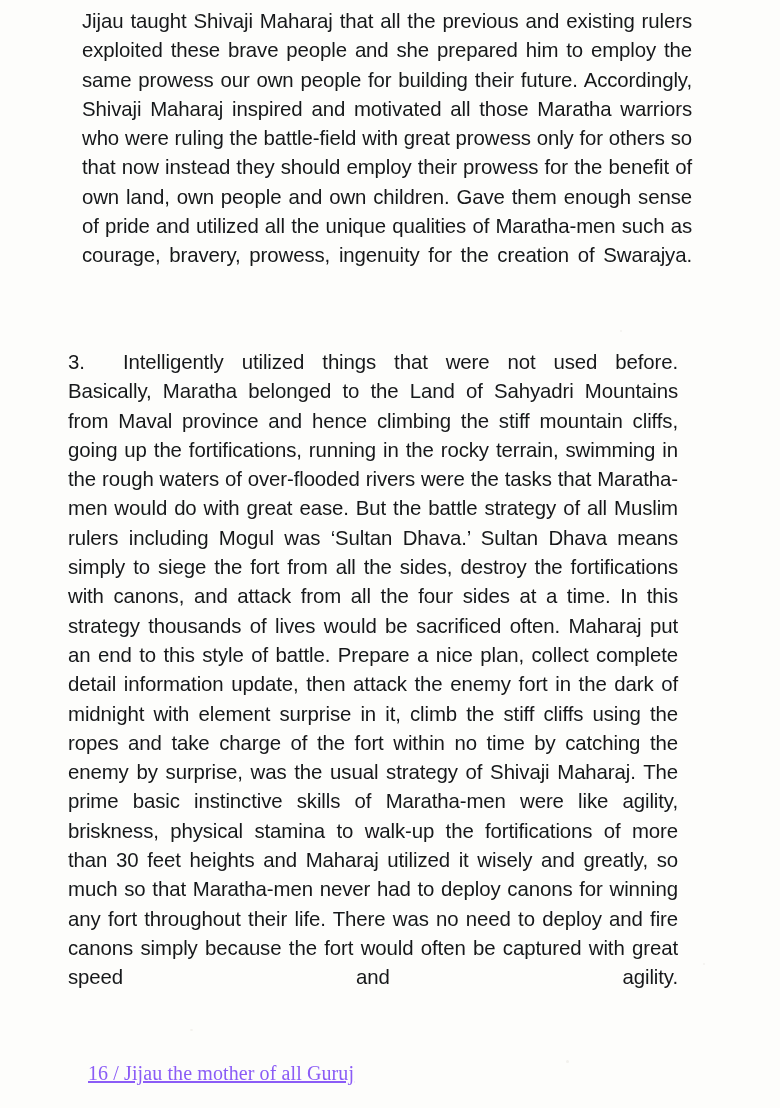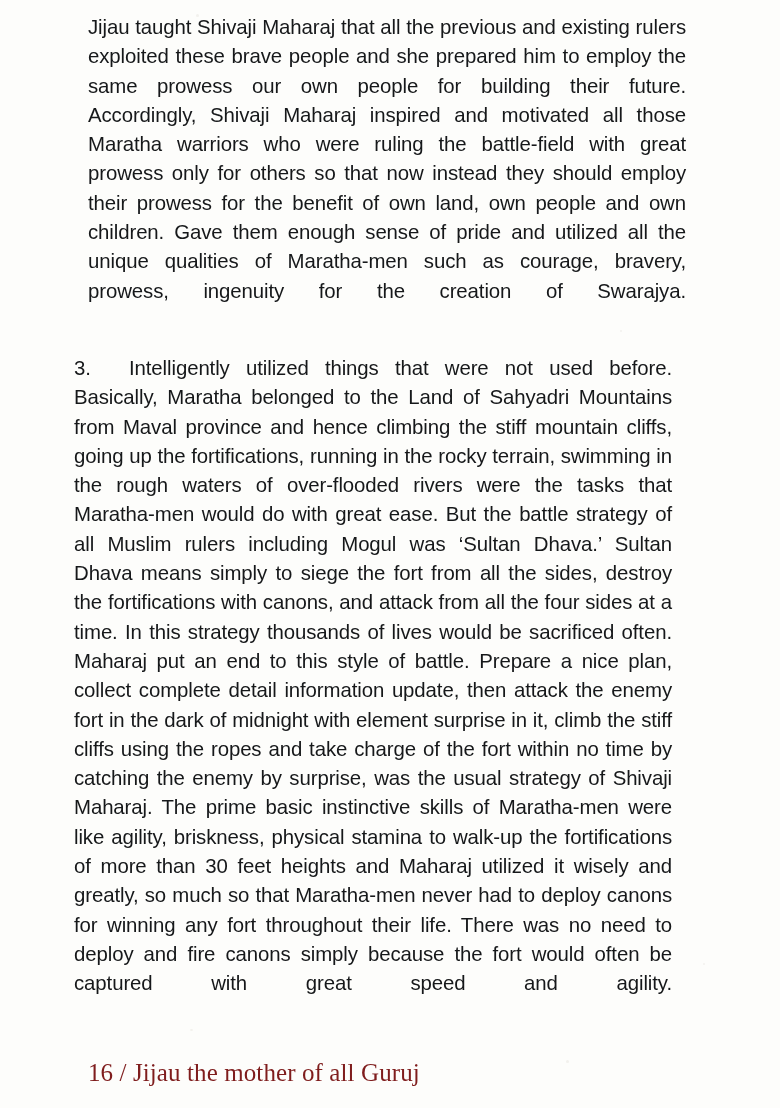--- a/index.html
+++ b/index.html
@@ -19,21 +19,21 @@
   .page {
     position: absolute;
     left: 0;
     top: 0;
     width: 780px;
     height: 1108px;
     box-sizing: border-box;
   }
 
   .para {
-    margin: 6px;
+    margin: 0;
     text-align: justify;
     text-align-last: justify;
     font-size: 20.4px;
     line-height: 29.3px;
     letter-spacing: -0.1px;
     word-spacing: 0.2px;
     color: #16181a;
     font-weight: 400;
     hyphens: none;
     -webkit-hyphens: none;
@@ -56,25 +56,26 @@
   .list-number {
     display: inline-block;
     min-width: 55px;
   }
 
   .footer {
     position: absolute;
     left: 88px;
     top: 1058px;
     font-family: "Liberation Serif", serif;
-    font-size: 25px;
+    font-size: 20px;
     line-height: 30px;
-    color: #7f1d1d;
+    color: #8b5cf6;
     letter-spacing: 0.1px;
     white-space: nowrap;
+    text-decoration: underline;
   }
 
   
   .speckle {
     position: absolute;
     background: #e9e7e2;
     border-radius: 50%;
     opacity: 0.55;
     pointer-events: none;
   }

